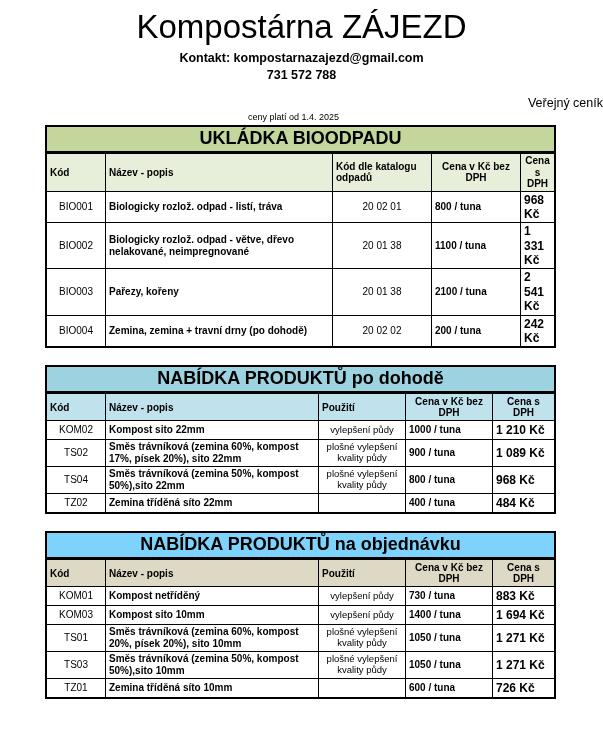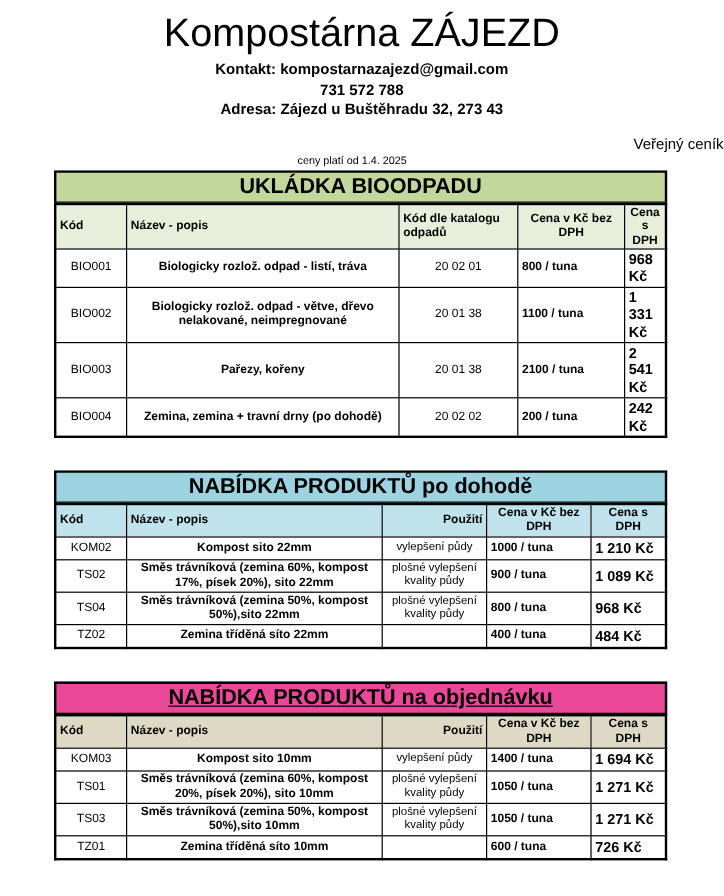--- a/index.html
+++ b/index.html
@@ -11,54 +11,53 @@
   .main-title{font-size:33px;font-weight:normal;margin:0 0 4px 0;letter-spacing:0;}
   .contact-line{font-size:12.5px;font-weight:bold;line-height:1.32;}
   .public-label{font-size:12.5px;font-weight:normal;margin-top:13px;text-align:right;}
   .pricelist-title{font-size:23px;font-weight:bold;text-align:center;margin-top:20px;line-height:1.05;}
   .validity{font-size:9px;text-align:center;margin:2px 16px 3px 0;}
 
   
   .content{margin-left:45px;width:511px;}
 
   
-  section.price-table{margin-bottom:27px;}
+  section.price-table{margin-bottom:17px;}
   .table-title{border:2px solid #000;border-bottom:1px solid #000;text-align:center;
                font-weight:bold;font-size:18px;padding:1px 0 2px 0;}
   table{border-collapse:collapse;border:2px solid #000;width:100%;table-layout:fixed;}
   th,td{border:1px solid #000;font-size:10px;padding:1px 3px;vertical-align:middle;
         overflow:hidden;}
   th{font-weight:bold;text-align:left;height:24px;line-height:1.15;}
   td{height:16px;line-height:1.2;}
   th:nth-child(4),th:nth-child(5){text-align:center;}
   td.c0{text-align:center;font-weight:normal;}
-  td.c1{text-align:center;font-weight:bold;}
+  td.c1{text-align:left;font-weight:bold;}
   td.c2{text-align:center;font-weight:normal;}
   td.c3{text-align:left;font-weight:bold;}
   td.c4{font-weight:bold;font-size:12px;}
   .t-prod td.c2{font-size:9.5px;line-height:1.15;}
   .t-bio th:nth-child(1){width:52px;}
   .t-bio th:nth-child(2){width:220px;}
   .t-bio th:nth-child(3){width:92px;}
   .t-bio th:nth-child(4){width:82px;}
   .t-prod th:nth-child(1){width:52px;}
   .t-prod th:nth-child(2){width:206px;}
-  .t-prod th:nth-child(3){width:80px;text-align:right;}
+  .t-prod th:nth-child(3){width:80px;}
   .t-prod th:nth-child(4){width:80px;}
 </style>
 </head>
 <body>
 
 <div class="page">
 
   <div class="header">
     <h1 class="main-title">Kompostárna ZÁJEZD</h1>
     <div class="contact-line">Kontakt: kompostarnazajezd@gmail.com</div>
     <div class="contact-line">731 572 788</div>
-    <div class="contact-line">Adresa: Zájezd u Buštěhradu 32, 273 43</div>
     <div class="public-label">Veřejný ceník</div>
   </div>
 
   <div class="validity">ceny platí od 1.4. 2025</div>
 
   <div class="content">
 
     <section class="price-table t-bio">
       <div class="table-title" style="background: rgb(195, 214, 155);">UKLÁDKA BIOODPADU</div>
       <table>
@@ -143,33 +142,40 @@
               <td class="c1">Zemina tříděná síto 22mm</td>
               <td class="c2"></td>
               <td class="c3">400 / tuna</td>
               <td class="c4">484 Kč</td>
             </tr>
           </tbody>
       </table>
     </section>
 
     <section class="price-table t-prod">
-      <div class="table-title" style="background: #ec4899; text-decoration: underline;">NABÍDKA PRODUKTŮ na objednávku</div>
+      <div class="table-title" style="background: #7dd3fc;">NABÍDKA PRODUKTŮ na objednávku</div>
       <table>
         <thead>
             <tr>
               <th style="background: rgb(222, 217, 196);">Kód</th>
               <th style="background: rgb(222, 217, 196);">Název - popis</th>
               <th style="background: rgb(222, 217, 196);">Použití</th>
               <th style="background: rgb(222, 217, 196);">Cena v Kč bez DPH</th>
               <th style="background: rgb(222, 217, 196);">Cena s DPH</th>
             </tr>
           </thead>
         <tbody>
             <tr>
+              <td class="c0">KOM01</td>
+              <td class="c1">Kompost netříděný</td>
+              <td class="c2">vylepšení půdy</td>
+              <td class="c3">730 / tuna</td>
+              <td class="c4">883 Kč</td>
+            </tr>
+            <tr>
               <td class="c0">KOM03</td>
               <td class="c1">Kompost sito 10mm</td>
               <td class="c2">vylepšení půdy</td>
               <td class="c3">1400 / tuna</td>
               <td class="c4">1 694 Kč</td>
             </tr>
             <tr>
               <td class="c0">TS01</td>
               <td class="c1">Směs trávníková (zemina 60%, kompost 20%, písek 20%), sito 10mm</td>
               <td class="c2">plošné vylepšení kvality půdy</td>

